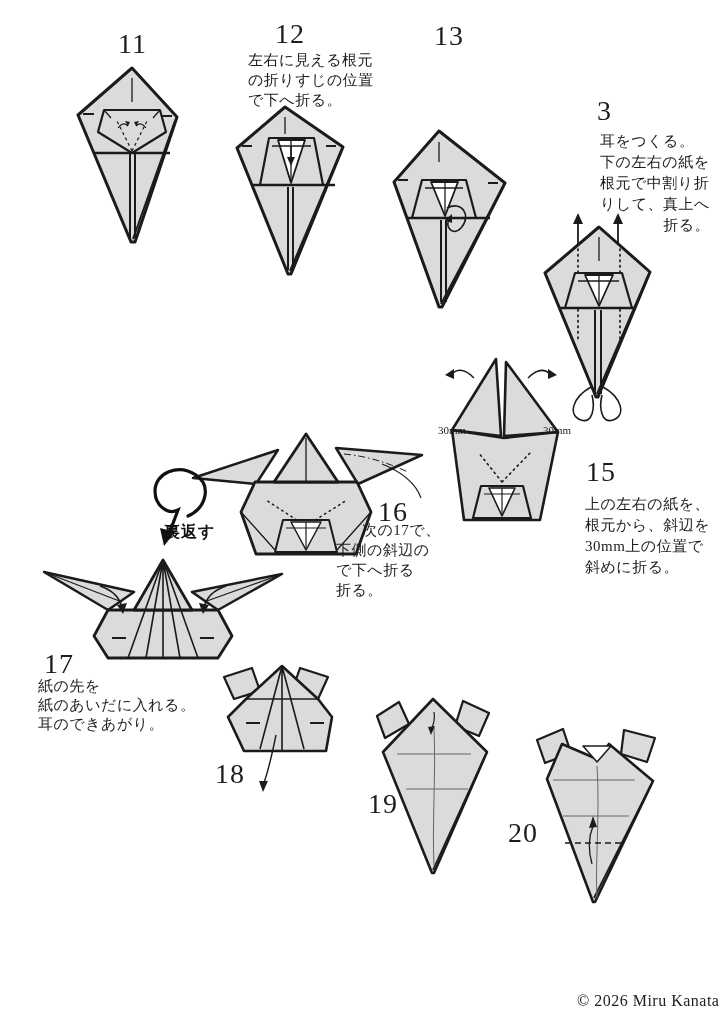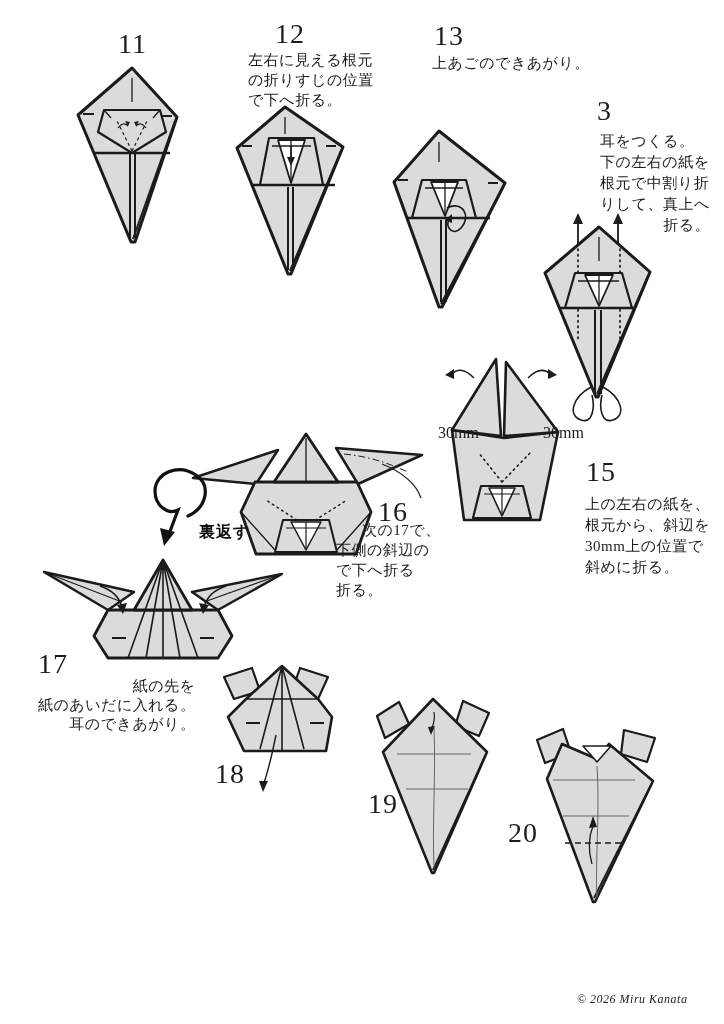--- a/index.html
+++ b/index.html
@@ -5,26 +5,26 @@
   html,body{margin:0;padding:0;background:#fff;}
   .page{position:relative;width:724px;height:1024px;background:#ffffff;overflow:hidden;
         font-family:"Liberation Serif","DejaVu Serif",serif;color:#1c1c1c;}
   .fig{position:absolute;overflow:visible;}
   .num{position:absolute;font-size:28px;line-height:1;color:#1c1c1c;letter-spacing:1px;text-align:right;}
   .jt{position:absolute;font-size:15px;line-height:20px;letter-spacing:0.5px;color:#1c1c1c;}
   .jt.center{text-align:left;}
   .jt .ln{white-space:nowrap;}
   .jt .indent{padding-left:26px;}
   .jt .alignr{text-align:right;}
-  .lh19 .ln{line-height:19px;text-align:right;}
+  .lh19 .ln{line-height:19px;}
   .lh21 .ln{line-height:21px;}
   .turn-label{position:absolute;font-family:"Liberation Sans","DejaVu Sans",sans-serif;
-        font-weight:bold;font-size:16px;color:#111;letter-spacing:1px;margin-left:35px;}
-  .mm{position:absolute;font-size:16px;letter-spacing:0;color:#1c1c1c;}
-  .copyright{position:absolute;font-style:italic;font-size:12px;color:#222;letter-spacing:0.5px;}
+        font-weight:bold;font-size:16px;color:#111;letter-spacing:1px;}
+  .mm{position:absolute;font-size:11px;letter-spacing:0;color:#1c1c1c;}
+  .copyright{position:absolute;font-size:16px;color:#222;letter-spacing:0.5px;}
   svg *{vector-effect:non-scaling-stroke;}
 </style>
 </head>
 <body>
 
 <div class="page">
 
   <svg class="fig" style="left:74px;top:64px" width="108" height="185" viewBox="0 0 108 185">
     <path d="M58,4 L103,53 L61,178 L57,178 L4,51 Z" fill="#dbdbdb" stroke="#1b1b1b" stroke-width="3" stroke-linejoin="round"></path>
     <path d="M101,57 L59,175" fill="none" stroke="#1b1b1b" stroke-width="2"></path>
@@ -195,33 +195,32 @@
       <polygon points="58,104 66,103 62,92" fill="#1b1b1b"></polygon>
     </g>
   </svg>
 
   <div class="num" style="left:118px;top:30px">11</div>
   <div class="num" style="left:275px;top:20px">12</div>
   <div class="num" style="left:434px;top:22px">13</div>
   <div class="num" style="left:597px;top:97px">3</div>
   <div class="num" style="left:586px;top:458px">15</div>
   <div class="num" style="left:378px;top:498px">16</div>
-  <div class="num" style="left:38px;top:650px">17</div>
+  <div class="num" style="left:44px;top:650px">17</div>
   <div class="num" style="left:215px;top:760px">18</div>
   <div class="num" style="left:368px;top:790px">19</div>
   <div class="num" style="left:508px;top:819px">20</div>
 
   <div class="jt center" style="left:248px;top:50px;width:146px">
     <div class="ln">左右に見える根元</div>
     <div class="ln">の折りすじの位置</div>
     <div class="ln">で下へ折る。</div>
   </div>
 
   <div class="jt" style="left:432px;top:53px">
-    <div class="ln">上あごのできあがり。</div>
   </div>
 
   <div class="jt lh21" style="left:600px;top:131px;width:110px">
     <div class="ln">耳をつくる。</div>
     <div class="ln">下の左右の紙を</div>
     <div class="ln">根元で中割り折</div>
     <div class="ln">りして、真上へ</div>
     <div class="ln alignr">折る。</div>
   </div>
 

